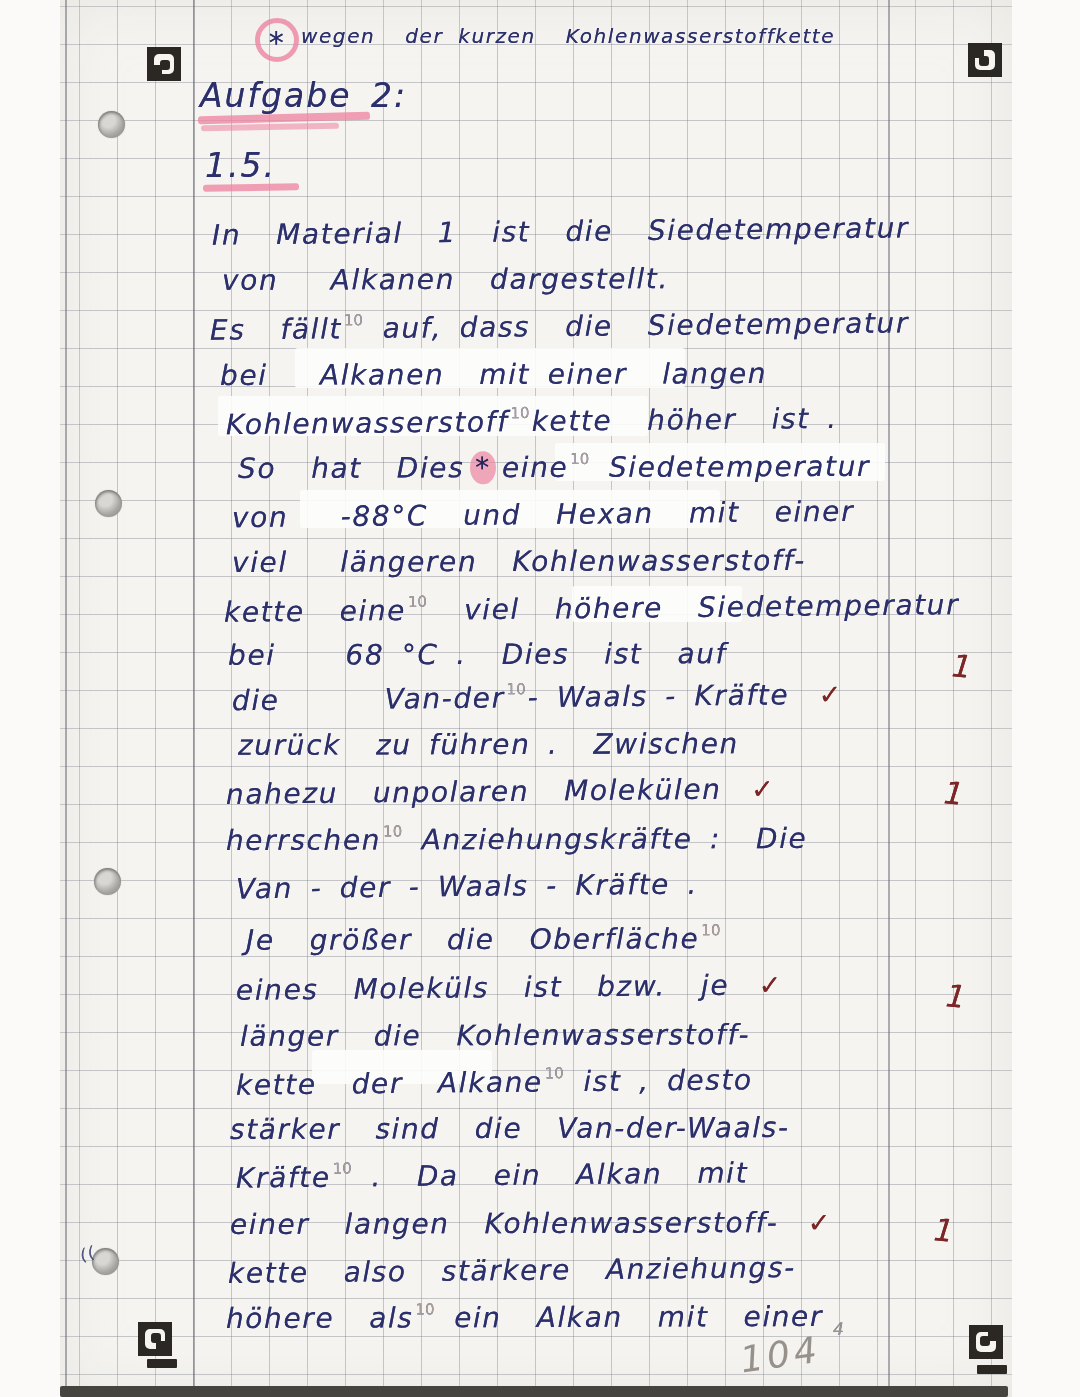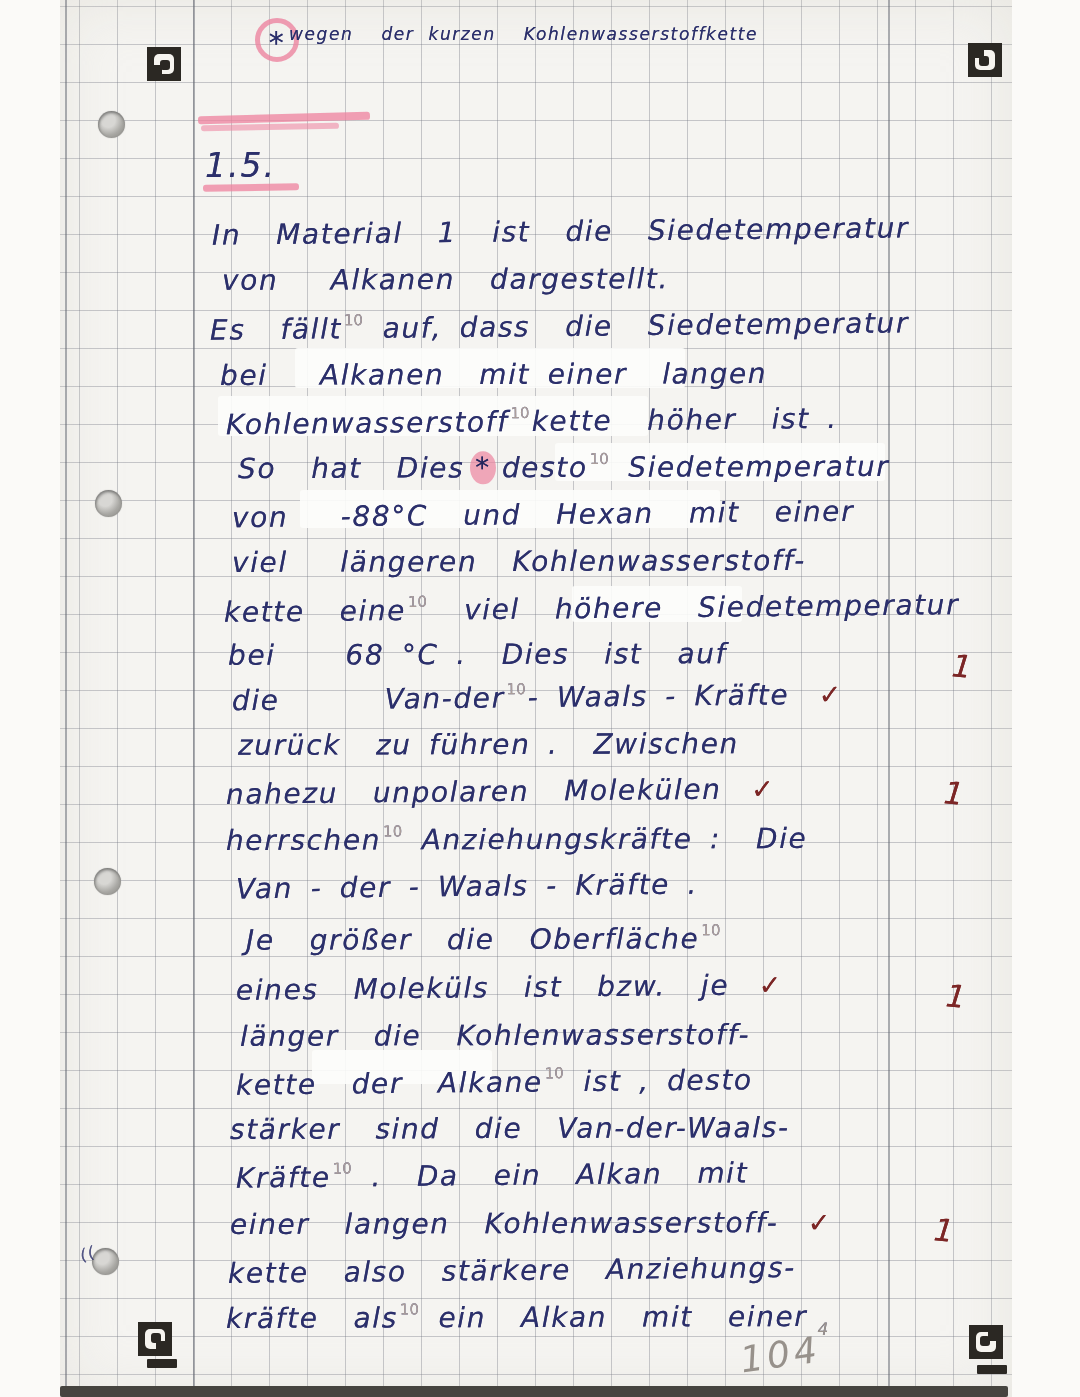--- a/index.html
+++ b/index.html
@@ -48,21 +48,21 @@
   .scribble{position:absolute;left:20px;top:1244px;color:#3b3f76;font-size:16px;
     font-style:italic;transform:rotate(-18deg);opacity:.8;}
 
   
   .wo{position:absolute;background:rgba(253,253,251,.9);border-radius:3px;}
 
   
   .hw{color:#2b2f6b;font-style:italic;letter-spacing:1.6px;word-spacing:7px;
       text-shadow:0 0 .4px rgba(43,47,107,.8);}
   .note-line{position:absolute;left:195px;top:20px;height:42px;}
-  .note-text{position:absolute;left:34px;top:4px;font-size:17px;white-space:pre;text-align:right;}
+  .note-text{position:absolute;left:46px;top:4px;font-size:20px;white-space:pre;text-align:right;}
   .star-circled{
     position:absolute;left:0;top:-2px;width:34px;height:34px;border-radius:50%;
     border:5px solid rgba(236,133,160,.8);color:#2b2f6b;
     font-size:30px;line-height:40px;text-align:center;font-style:normal;}
   .heading{position:absolute;font-size:33px;letter-spacing:2px;}
   .h-aufgabe{left:140px;top:76px;}
   .h-sub{left:145px;top:146px;}
   .pink-bar{position:absolute;background:rgba(238,130,158,.75);border-radius:3px;}
   .pb1{left:138px;top:114px;width:172px;height:8px;transform:rotate(-1.5deg);}
   .pb2{left:141px;top:124px;width:138px;height:6px;transform:rotate(-1deg);opacity:.75;}
@@ -142,50 +142,51 @@
   <div class="wo" style="left:158px;top:396px;width:430px;height:40px;"></div>
   <div class="wo" style="left:495px;top:443px;width:330px;height:38px;"></div>
   <div class="wo" style="left:240px;top:490px;width:420px;height:38px;"></div>
   <div class="wo" style="left:512px;top:586px;width:170px;height:36px;"></div>
   <div class="wo" style="left:252px;top:1050px;width:180px;height:34px;"></div>
 
   <div class="note-line hw">
     <span class="star-circled">*</span>
     <span class="note-text">wegen  der kurzen  Kohlenwasserstoffkette</span>
   </div>
+  <div class="heading h-aufgabe hw">Aufgabe 2:</div>
   <div class="pink-bar pb1"></div>
   <div class="pink-bar pb2"></div>
   <div class="heading h-sub hw">1.5.</div>
   <div class="pink-bar pb3"></div>
 
   <div id="lines">
       <div class="hline hw" style="left: 152px; top: 212px;"><span>In  Material  1  ist  die  Siedetemperatur</span></div>
       <div class="hline hw" style="left: 162px; top: 260px;"><span>von   Alkanen  dargestellt.</span></div>
       <div class="hline hw" style="left: 150px; top: 307px;"><span>Es  fällt</span><span class="sup">10</span><span> auf, dass  die  Siedetemperatur</span></div>
       <div class="hline hw" style="left: 160px; top: 355px;"><span>bei   Alkanen  mit einer  langen</span></div>
       <div class="hline hw" style="left: 166px; top: 402px;"><span>Kohlenwasserstoff</span><span class="sup">10</span><span>kette  höher  ist .</span></div>
-      <div class="hline hw" style="left: 178px; top: 448px;"><span>So  hat  Dies</span><span class="star-inline">*</span><span>desto</span><span class="sup">10</span><span> Siedetemperatur</span></div>
+      <div class="hline hw" style="left: 178px; top: 448px;"><span>So  hat  Dies</span><span class="star-inline">*</span><span>eine</span><span class="sup">10</span><span> Siedetemperatur</span></div>
       <div class="hline hw" style="left: 172px; top: 495px;"><span>von   -88°C  und  Hexan  mit  einer</span></div>
       <div class="hline hw" style="left: 172px; top: 542px;"><span>viel   längeren  Kohlenwasserstoff-</span></div>
       <div class="hline hw" style="left: 164px; top: 589px;"><span>kette  eine</span><span class="sup">10</span><span>  viel  höhere  Siedetemperatur</span></div>
       <div class="hline hw" style="left: 168px; top: 635px;"><span>bei    68 °C .  Dies  ist  auf</span></div>
       <div class="hline hw" style="left: 172px; top: 678px;"><span>die      Van-der</span><span class="sup">10</span><span>- Waals - Kräfte </span><span class="check">✓</span></div>
       <div class="hline hw" style="left: 178px; top: 725px;"><span>zurück  zu führen .  Zwischen</span></div>
       <div class="hline hw" style="left: 166px; top: 772px;"><span>nahezu  unpolaren  Molekülen </span><span class="check">✓</span></div>
       <div class="hline hw" style="left: 166px; top: 820px;"><span>herrschen</span><span class="sup">10</span><span> Anziehungskräfte :  Die</span></div>
       <div class="hline hw" style="left: 176px; top: 867px;"><span>Van - der - Waals - Kräfte .</span></div>
       <div class="hline hw" style="left: 186px; top: 920px;"><span>Je  größer  die  Oberfläche</span><span class="sup">10</span></div>
       <div class="hline hw" style="left: 176px; top: 968px;"><span>eines  Moleküls  ist  bzw.  je </span><span class="check">✓</span></div>
       <div class="hline hw" style="left: 180px; top: 1016px;"><span>länger  die  Kohlenwasserstoff-</span></div>
       <div class="hline hw" style="left: 176px; top: 1063px;"><span>kette  der  Alkane</span><span class="sup">10</span><span> ist , desto</span></div>
       <div class="hline hw" style="left: 170px; top: 1109px;"><span>stärker  sind  die  Van-der-Waals-</span></div>
       <div class="hline hw" style="left: 176px; top: 1156px;"><span>Kräfte</span><span class="sup">10</span><span> .  Da  ein  Alkan  mit</span></div>
       <div class="hline hw" style="left: 170px; top: 1204px;"><span>einer  langen  Kohlenwasserstoff- </span><span class="check">✓</span></div>
       <div class="hline hw" style="left: 168px; top: 1251px;"><span>kette  also  stärkere  Anziehungs-</span></div>
-      <div class="hline hw" style="left: 166px; top: 1298px;"><span>kräfte  als</span><span class="sup">10</span><span> ein  Alkan  mit  einer</span><span class="pencil-sub">4</span></div>
+      <div class="hline hw" style="left: 166px; top: 1298px;"><span>höhere  als</span><span class="sup">10</span><span> ein  Alkan  mit  einer</span><span class="pencil-sub">4</span></div>
     </div>
 
   <div id="marks">
       <div class="mark1" style="left: 892px; top: 648px;">1</div>
       <div class="mark1" style="left: 884px; top: 775px;">1</div>
       <div class="mark1" style="left: 886px; top: 978px;">1</div>
       <div class="mark1" style="left: 874px; top: 1212px;">1</div>
     </div>
 
   <div class="page-number">104</div>

